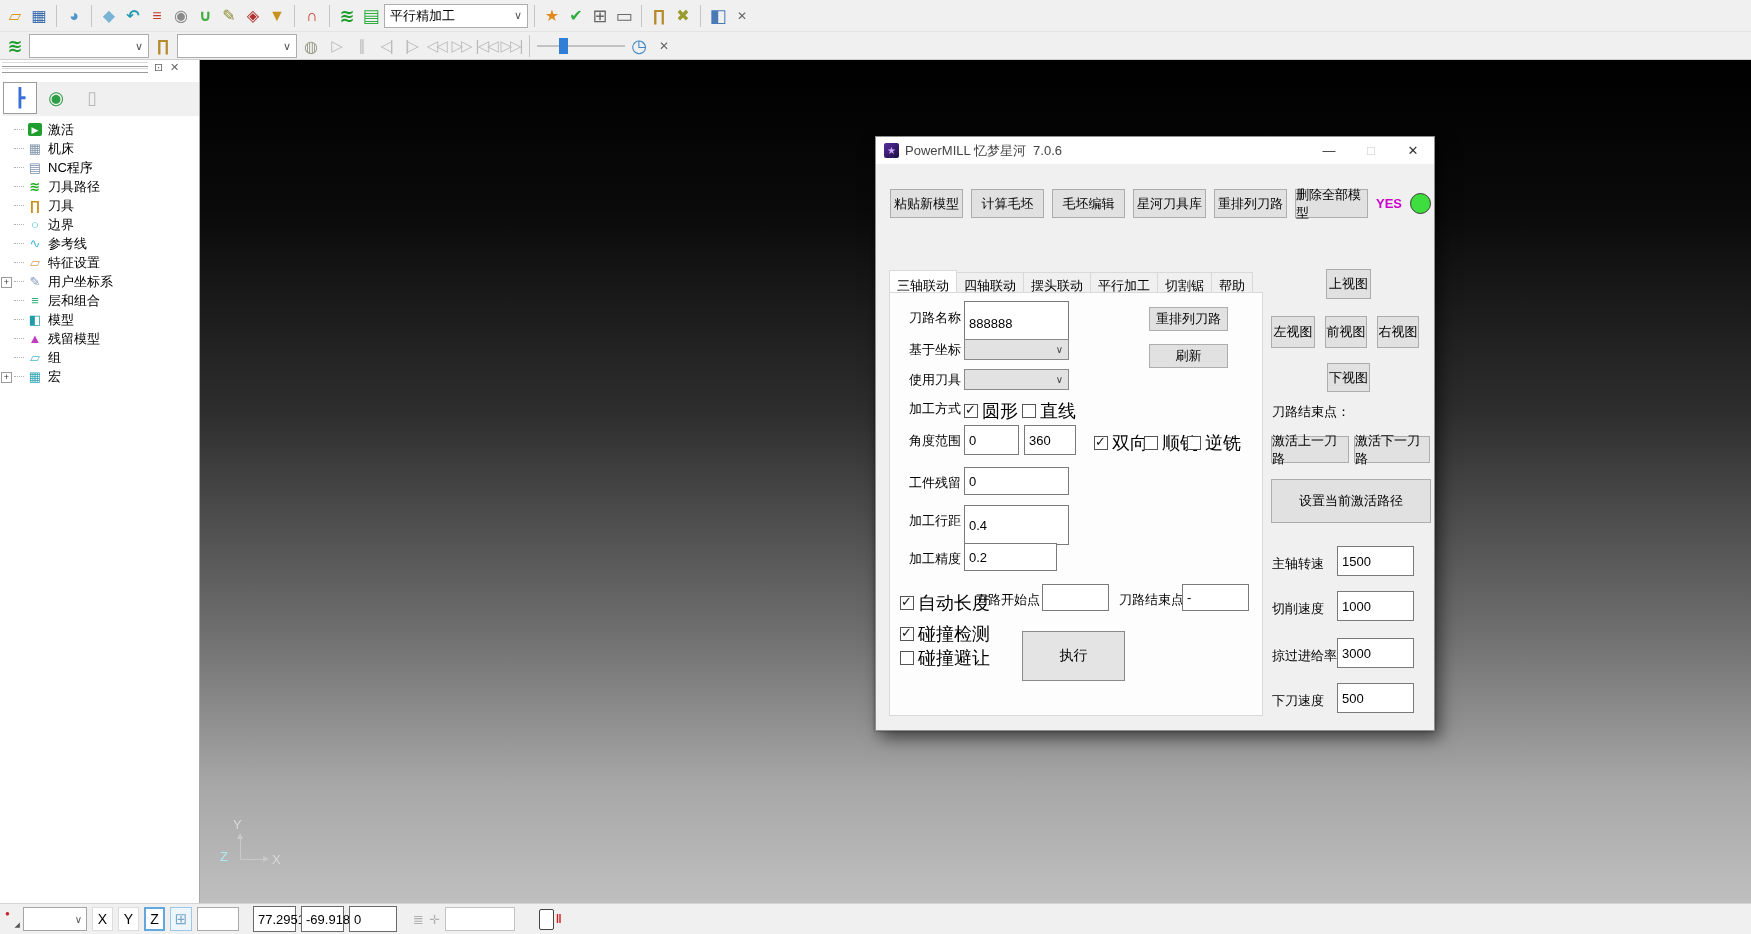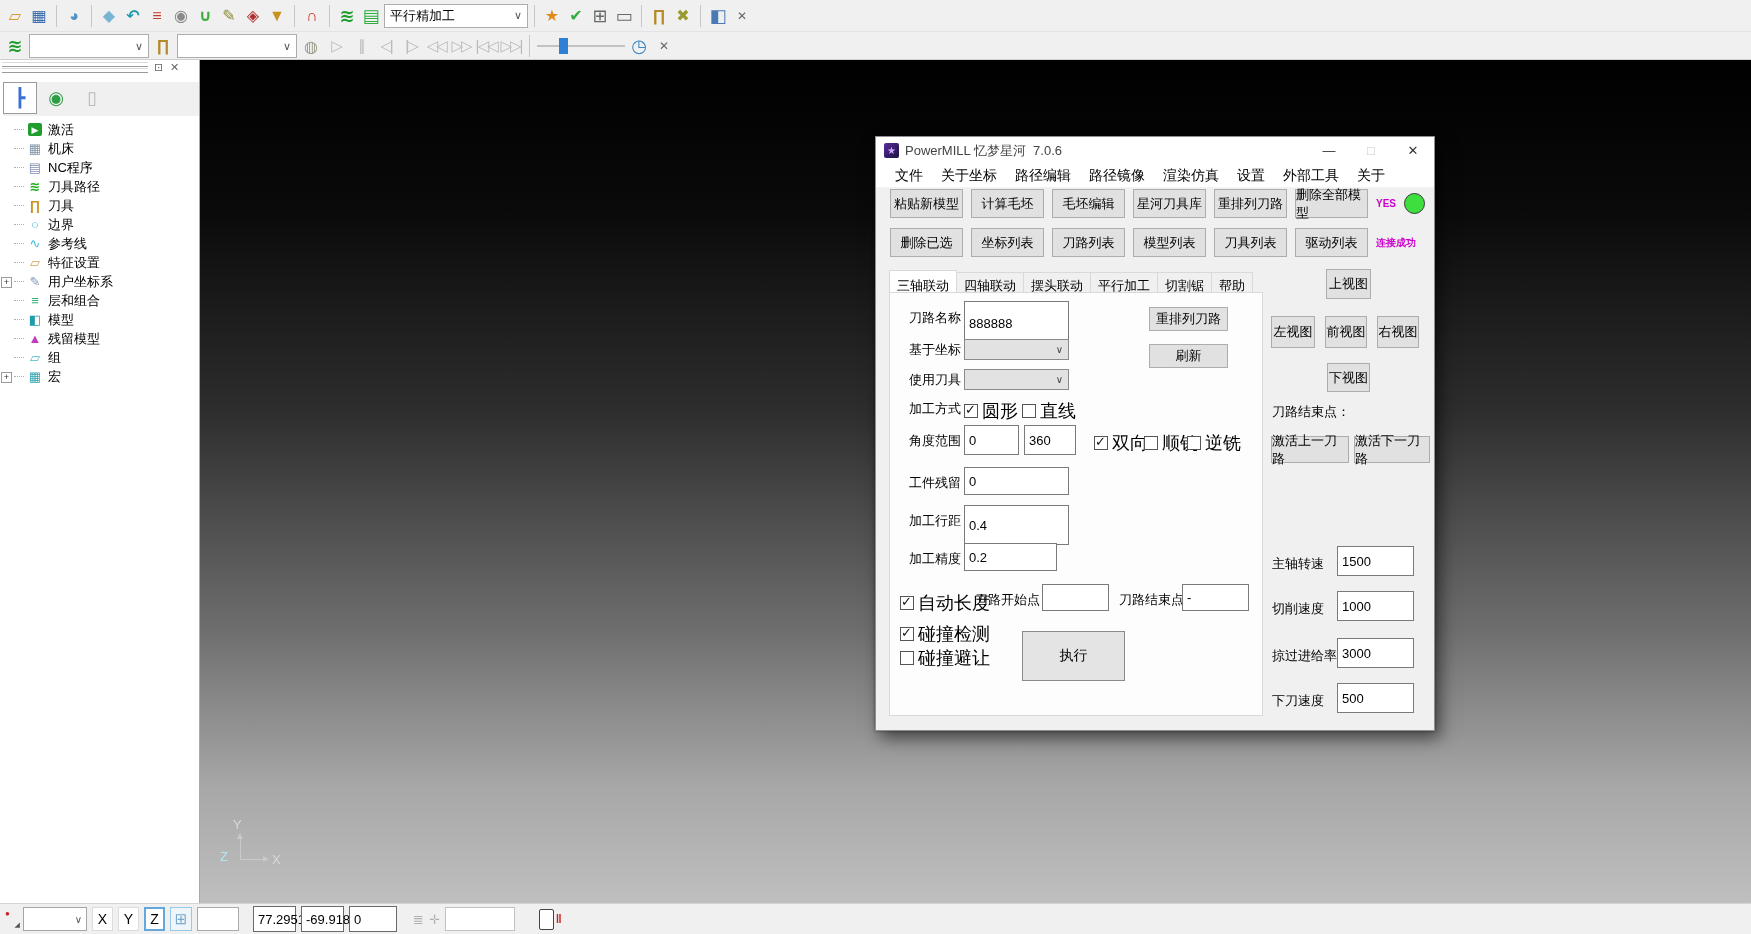--- a/index.html
+++ b/index.html
@@ -83,21 +83,21 @@
   .wbtns{margin-left:auto;display:flex;height:100%}
   .wb{width:42px;height:100%;display:flex;align-items:center;justify-content:center;font-size:13px;color:#333}
   .wb.max{color:#c9c9c9}
   .dmenu{position:absolute;left:0;top:27px;right:0;height:23px;background:#fff;display:flex;align-items:center;
     padding-left:10px;font-size:14px;border-bottom:1px solid #f3f3f3}
   .dmenu span{padding:0 9px}
   .btn{background:#e1e1e1;border:1px solid #adadad;box-sizing:border-box;display:flex;
     align-items:center;justify-content:center;font-size:13px;color:#000}
   .qrow{position:absolute;left:14px;display:flex;gap:8px}
   .qrow .btn{width:73px;height:29px}
-  .magenta{color:#cc00cc;font-weight:bold;font-size:10px}
+  .magenta{color:#cc00cc;font-weight:bold;font-size:13px}
   .gdot{width:21px;height:21px;border-radius:50%;background:#3dde3d;border:1px solid #3a3a3a;box-sizing:border-box}
   .dtabs{position:absolute;left:13px;top:133px;display:flex;font-size:13px;align-items:flex-end}
   .dtab{padding:4px 7px 3px;background:#f0f0f0;border:1px solid #d9d9d9;border-left:none;white-space:nowrap}
   .dtab:first-child{border-left:1px solid #d9d9d9}
   .dtab.active{background:#fff;border-bottom:1px solid #fff;padding-top:6px}
   .tpanel{position:absolute;left:13px;top:155px;width:374px;height:424px;background:#fdfdfd;
     border:1px solid #d9d9d9;box-sizing:border-box}
   .flabel{position:absolute;font-size:13px;white-space:nowrap;line-height:16px}
   .txt{position:absolute;border:1px solid #7a7a7a;background:#fff;font-size:13px;padding:0 4px;
     box-sizing:border-box;font-family:"Liberation Sans","DejaVu Sans",sans-serif;color:#000}
@@ -301,51 +301,32 @@
   <div class="dlg">
     <div class="dtitle">
       <span class="dico">★</span>
       <span class="dtitle-text">PowerMILL 忆梦星河  7.0.6</span>
       <span class="wbtns">
         <span class="wb">—</span>
         <span class="wb max">□</span>
         <span class="wb">✕</span>
       </span>
     </div>
-    <div class="dmenu">
-      <span>文件</span>
-      <span>关于坐标</span>
-      <span>路径编辑</span>
-      <span>路径镜像</span>
-      <span>渲染仿真</span>
-      <span>设置</span>
-      <span>外部工具</span>
-      <span>关于</span>
-    </div>
 
     <div class="qrow" style="top:52px">
       <span class="btn">粘贴新模型</span>
       <span class="btn">计算毛坯</span>
       <span class="btn">毛坯编辑</span>
       <span class="btn">星河刀具库</span>
       <span class="btn">重排列刀路</span>
       <span class="btn">删除全部模型</span>
       <span class="magenta" style="align-self:center">YES</span>
       <span class="gdot" style="align-self:center"></span>
     </div>
 
-    <div class="qrow" style="top:91px">
-      <span class="btn">删除已选</span>
-      <span class="btn">坐标列表</span>
-      <span class="btn">刀路列表</span>
-      <span class="btn">模型列表</span>
-      <span class="btn">刀具列表</span>
-      <span class="btn">驱动列表</span>
-      <span class="magenta" style="align-self:center">连接成功</span>
-    </div>
 
     <div class="dtabs">
       <span class="dtab active">三轴联动</span>
       <span class="dtab">四轴联动</span>
       <span class="dtab">摆头联动</span>
       <span class="dtab">平行加工</span>
       <span class="dtab">切割锯</span>
       <span class="dtab">帮助</span>
     </div>
 
@@ -423,20 +404,21 @@
 
     <div class="btn abs" style="left:450px;top:132px;width:45px;height:30px">上视图</div>
     <div class="btn abs" style="left:395px;top:179px;width:44px;height:32px">左视图</div>
     <div class="btn abs" style="left:449px;top:179px;width:42px;height:32px">前视图</div>
     <div class="btn abs" style="left:501px;top:179px;width:42px;height:32px">右视图</div>
     <div class="btn abs" style="left:451px;top:226px;width:43px;height:29px">下视图</div>
 
     <span class="rp-label" style="left:396px;top:266px">刀路结束点：</span>
     <div class="btn abs" style="left:395px;top:299px;width:78px;height:27px">激活上一刀路</div>
     <div class="btn abs" style="left:478px;top:299px;width:76px;height:27px">激活下一刀路</div>
+    <div class="btn abs" style="left:395px;top:342px;width:160px;height:44px">设置当前激活路径</div>
 
     <span class="rp-label" style="left:396px;top:418px">主轴转速</span>
     <input class="txt" style="left: 461px; top: 409px; width: 77px; height: 30px;" value="1500">
     <span class="rp-label" style="left:396px;top:463px">切削速度</span>
     <input class="txt" style="left: 461px; top: 454px; width: 77px; height: 30px;" value="1000">
     <span class="rp-label" style="left:396px;top:510px">掠过进给率</span>
     <input class="txt" style="left: 461px; top: 501px; width: 77px; height: 30px;" value="3000">
     <span class="rp-label" style="left:396px;top:555px">下刀速度</span>
     <input class="txt" style="left: 461px; top: 546px; width: 77px; height: 30px;" value="500">
   </div>

